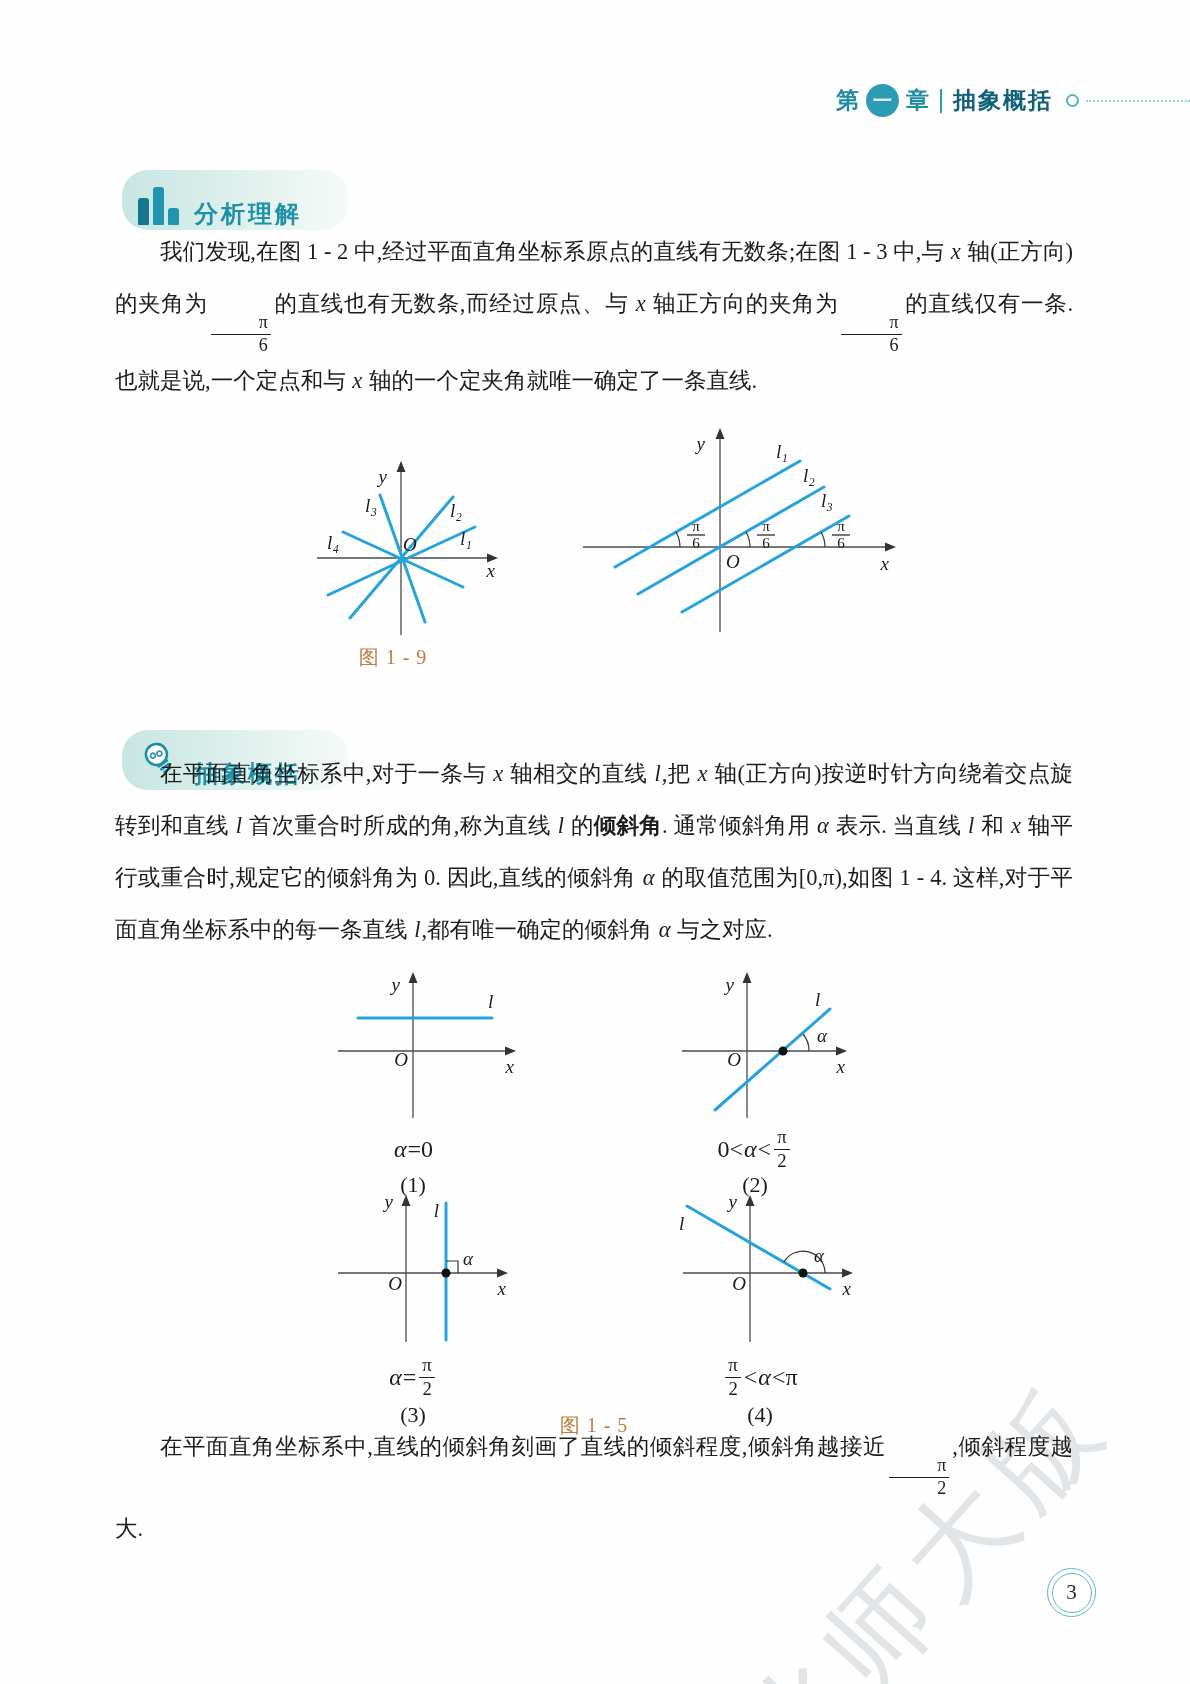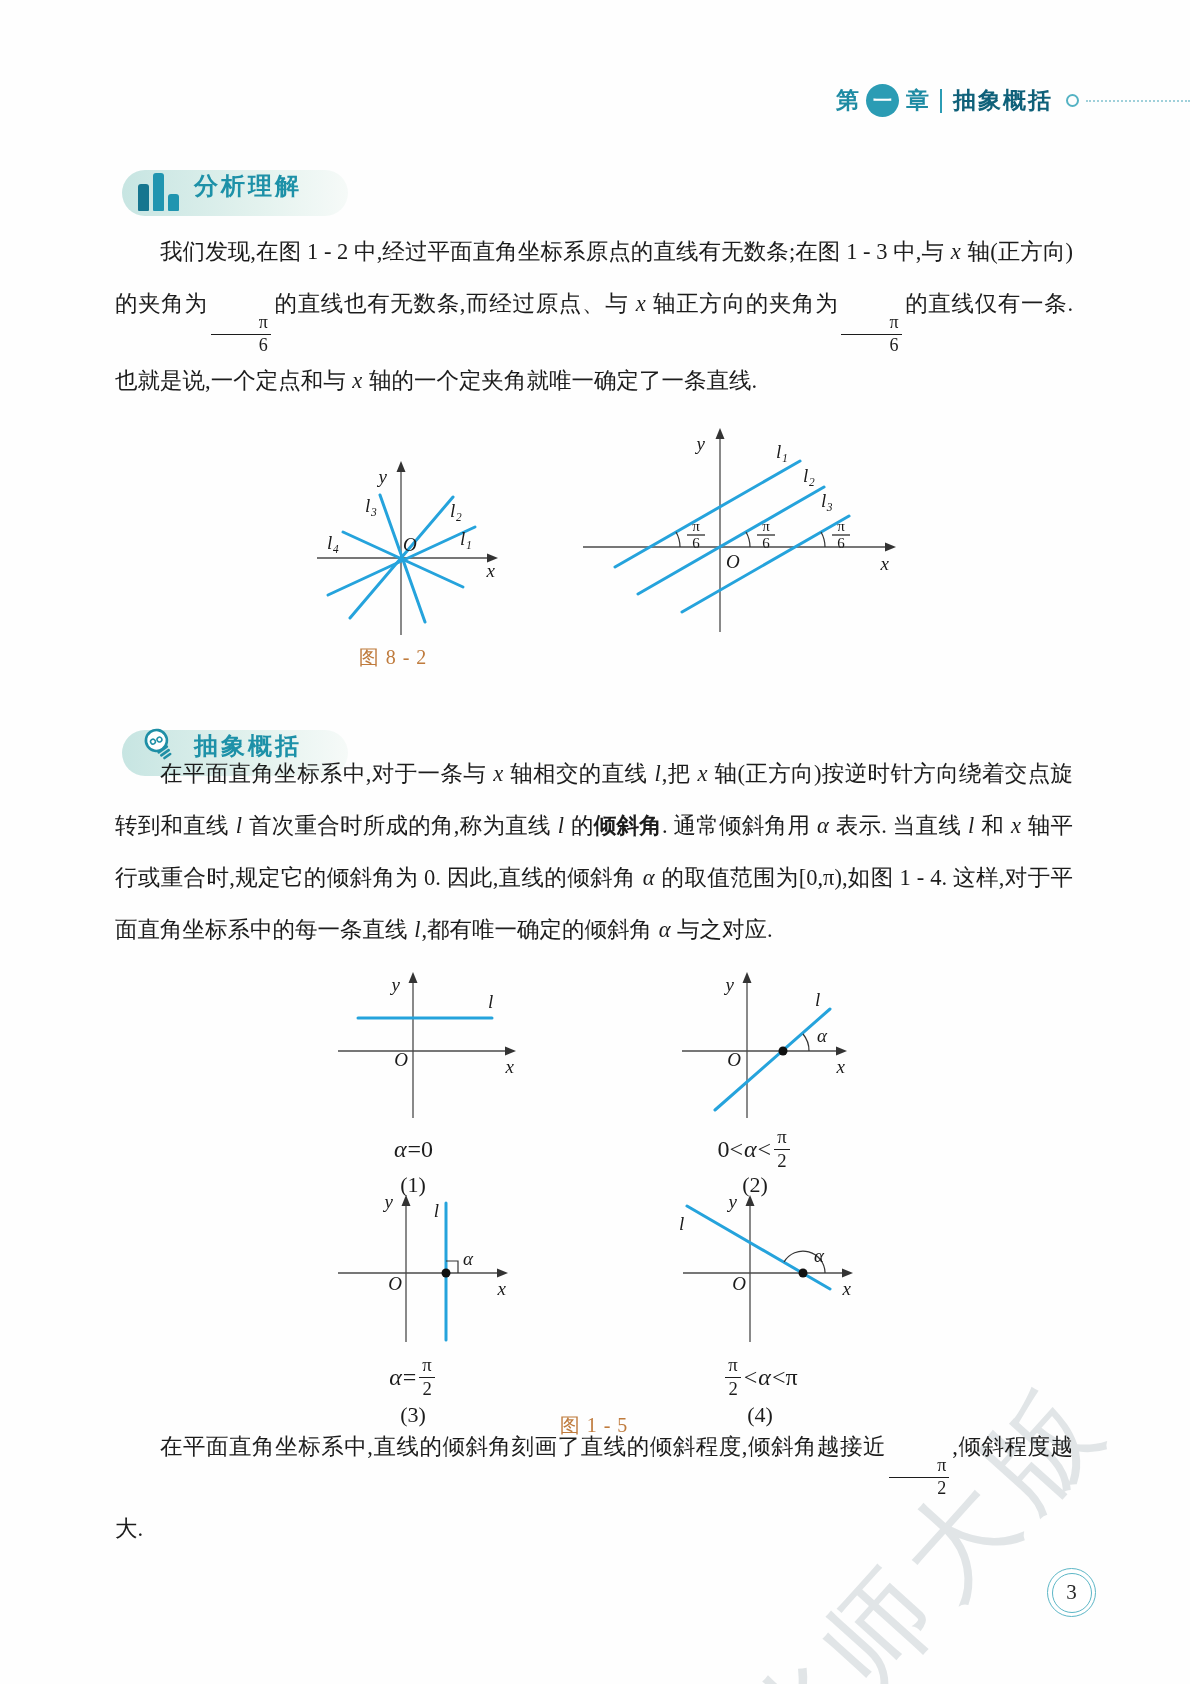--- a/index.html
+++ b/index.html
@@ -8,21 +8,21 @@
   
   .chap-header{position:absolute;top:84px;right:0;display:flex;align-items:center;gap:7px;
                font-family:"Liberation Sans","DejaVu Sans",sans-serif;font-weight:bold;font-size:23px;color:#1e8ba3;}
   .chap-circle{display:inline-flex;align-items:center;justify-content:center;width:33px;height:33px;border-radius:50%;
                background:#2b9cb4;color:#fff;font-size:19px;}
   .chap-divider{display:inline-block;width:0;height:24px;border-left:2px solid #2b9cb4;margin:0 4px;}
   .chap-title{color:#0f6079;letter-spacing:2px;}
   .chap-ring{display:inline-block;width:9px;height:9px;border:2px solid #55b3c4;border-radius:50%;margin-left:6px;}
   .chap-dots{display:inline-block;width:104px;border-top:2px dotted #9fd0da;height:0;}
   
-  .badge{position:absolute;left:122px;height:46px;display:flex;align-items:flex-start;
+  .badge{position:absolute;left:122px;height:60px;display:flex;align-items:flex-end;
          padding:0 46px 0 72px;border-radius:26px;
          background:linear-gradient(90deg,#c7e5e2 0%,#e3f2ee 60%,#f6faf8 100%);}
   .badge-label{font-family:"Liberation Sans","DejaVu Sans",sans-serif;font-weight:bold;font-size:24px;
                color:#1d91a8;letter-spacing:3px;}
   .badge-icon{position:absolute;left:16px;bottom:5px;}
   .bars{display:flex;align-items:flex-end;gap:4px;}
   .bars i{display:block;width:11px;border-radius:3px 3px 1px 1px;}
   .bar1{height:27px;background:#16768f;}
   .bar2{height:38px;background:#2095b0;}
   .bar3{height:17px;background:#2095b0;}
@@ -112,21 +112,21 @@
         <line class="cyan" x1="77" y1="40" x2="122" y2="167"></line>
         <line class="cyan" x1="40" y1="77" x2="160" y2="132"></line>
         <text class="slabel" x="84" y="28" text-anchor="end">y</text>
         <text class="slabel" x="192" y="122" text-anchor="end">x</text>
         <text class="slabel" x="100" y="96">O</text>
         <text class="slabel" x="157" y="90">l₁</text>
         <text class="slabel" x="147" y="62">l₂</text>
         <text class="slabel" x="74" y="57" text-anchor="end">l₃</text>
         <text class="slabel" x="36" y="94" text-anchor="end">l₄</text>
       </svg>
-      <div class="figcap" style="padding-right:30px;">图 8 - 2</div>
+      <div class="figcap" style="padding-right:30px;">图 1 - 9</div>
     </div>
 
     <div class="figblock" style="left:575px;top:420px;width:330px;">
       <svg width="330" height="218" viewBox="0 0 330 218">
         <line class="axis" x1="145" y1="18" x2="145" y2="212"></line>
         <polygon class="arrow" points="145,8 140.5,19 149.5,19"></polygon>
         <line class="axis" x1="8" y1="127" x2="312" y2="127"></line>
         <polygon class="arrow" points="321,127 310,122.5 310,131.5"></polygon>
         <line class="cyan" x1="40" y1="147" x2="225" y2="41"></line>
         <line class="cyan" x1="63" y1="174" x2="249" y2="67"></line>

